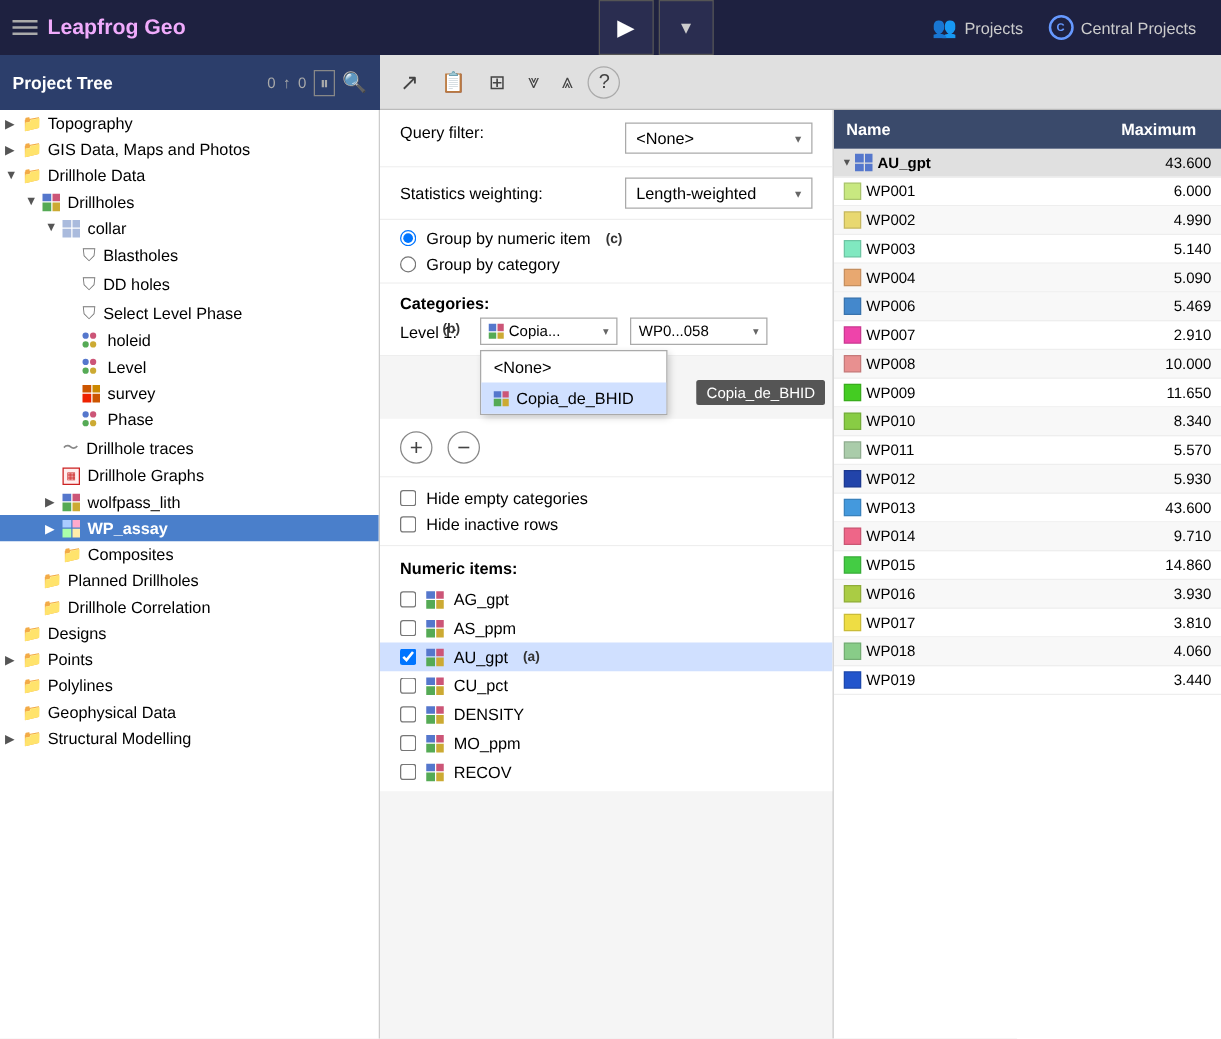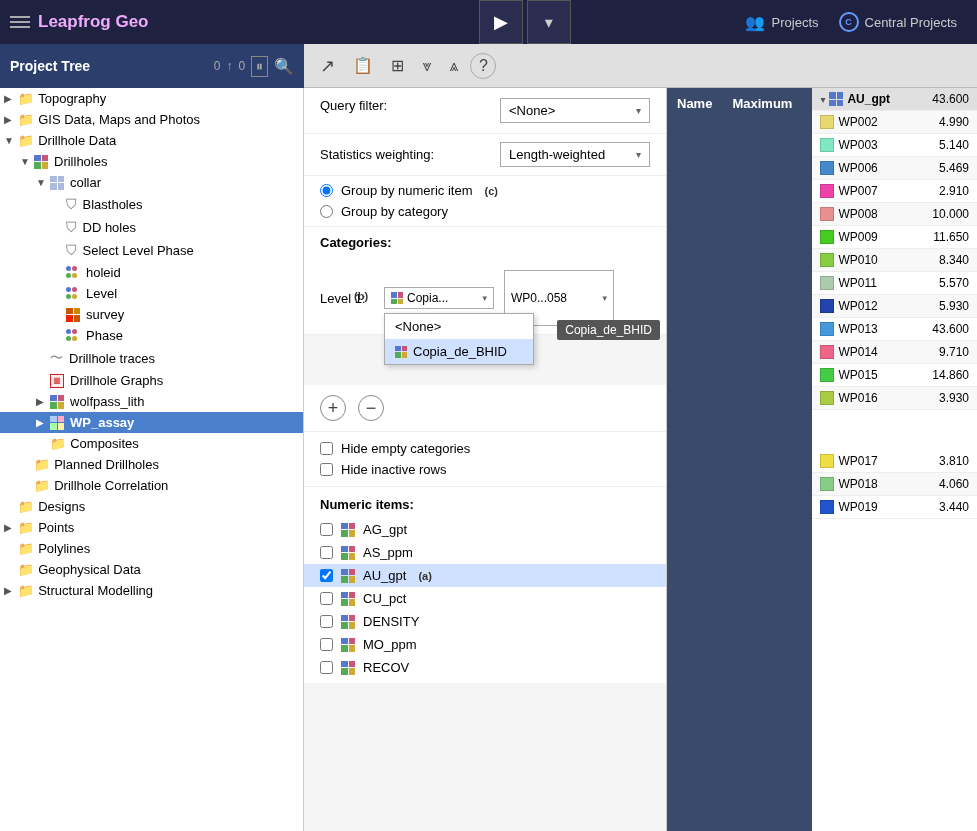--- a/index.html
+++ b/index.html
@@ -279,21 +279,21 @@
           <span style="font-size:13px;">Group by numeric item</span>
           <span style="font-size:11px; font-weight:bold; color:#333; margin-left:4px;">(c)</span>
         </div>
         <div style="display:flex; align-items:center; gap:8px; padding:3px 0;">
           <input type="radio" name="groupby" style="margin: 0px;">
           <span style="font-size:13px;">Group by category</span>
         </div>
       </div>
 
       <div style="background:#fff; padding:8px 16px; border-bottom:1px solid #eee;">
-        <div style="font-weight:bold; font-size:13px; margin-bottom:20px;">Categories:</div>
+        <div style="font-weight:bold; font-size:13px; margin-bottom:4px;">Categories:</div>
 
         <div style="display:flex; align-items:center; gap:6px; position:relative;">
           <span style="font-size:13px; width:58px;">Level 1:</span>
 
           <div style="position:relative;">
             <div style="border:1px solid #aaa; background:#fff; padding:3px 6px; display:flex; align-items:center; gap:4px; cursor:pointer; min-width:110px; font-size:12px;">
               <span style="display:inline-grid; grid-template-columns:1fr 1fr; gap:1px; width:12px; height:12px; flex-shrink:0;">
                 <span style="background:#5577cc; display:block;"></span>
                 <span style="background:#cc5577; display:block;"></span>
                 <span style="background:#55aa55; display:block;"></span>
@@ -314,21 +314,21 @@
                   <span style="background:#55aa55; display:block;"></span>
                   <span style="background:#ccaa33; display:block;"></span>
                 </span>
                 <span>Copia_de_BHID</span>
               </div>
             </div>
 
             <span style="position:absolute; left:-30px; top:3px; font-size:11px; font-weight:bold; color:#333;">(b)</span>
           </div>
 
-          <div style="border:1px solid #aaa; background:#fff; padding:20px 6px; display:flex; align-items:center; gap:4px; cursor:pointer; min-width:110px; font-size:12px; margin-left:4px;">
+          <div style="border:1px solid #aaa; background:#fff; padding:3px 6px; display:flex; align-items:center; gap:4px; cursor:pointer; min-width:110px; font-size:12px; margin-left:4px;">
             <span>WP0...058</span>
             <span style="font-size:9px; color:#666; margin-left:auto;">▾</span>
           </div>
 
           <div style="position:absolute; right:-10px; top:50px; background:#555; color:#fff; padding:3px 8px; font-size:12px; border-radius:2px; z-index:200; white-space:nowrap;">Copia_de_BHID</div>
         </div>
       </div>
 
       <div style="display:flex; align-items:center; padding:10px 16px; gap:12px; background:#fff; border-bottom:1px solid #eee; margin-top:50px;">
         <button style="width:26px; height:26px; border-radius:50%; border:1px solid #888; background:#fff; cursor:pointer; font-size:18px; display:flex; align-items:center; justify-content:center; color:#444;">+</button>
@@ -423,55 +423,69 @@
             <span style="background:#cc5577; display:block;"></span>
             <span style="background:#55aa55; display:block;"></span>
             <span style="background:#ccaa33; display:block;"></span>
           </span>
           <span style="font-size:13px;">RECOV</span>
         </div>
 
       </div>
     </div>
 
-    <div style="width:310px; background:#fff; display:flex; flex-direction:row; flex-shrink:0; overflow:hidden;">
+    <div style="width:310px; background:#fff; display:flex; flex-direction:column; flex-shrink:0; overflow:hidden;">
 
       <div style="display:flex; background:#3a4a6b; color:#fff; flex-shrink:0;">
         <div style="flex:1; padding:8px 10px; font-size:13px; font-weight:bold;">Name</div>
         <div style="width:90px; padding:8px 10px; font-size:13px; font-weight:bold;">Maximum</div>
       </div>
 
       <div style="overflow-y:auto; flex:1;" id="table-body">
       <div style="display: flex; align-items: center; border-bottom: 1px solid rgb(238, 238, 238); cursor: pointer; background: rgb(224, 224, 224);">
             <div style="flex: 1 1 0%; padding: 4px 8px; font-size: 12px; display: flex; align-items: center; gap: 4px;">
               <span style="font-size: 10px; color: rgb(85, 85, 85);">▾</span>
               <span style="display: inline-grid; grid-template-columns: 1fr 1fr; gap: 1px; width: 14px; height: 14px; flex-shrink: 0;">
                 <span style="background: rgb(85, 119, 204); display: block;"></span>
                 <span style="background: rgb(85, 119, 204); display: block;"></span>
                 <span style="background: rgb(85, 119, 204); display: block;"></span>
                 <span style="background: rgb(85, 119, 204); display: block;"></span>
               </span>
               <span style="font-weight: bold;">AU_gpt</span>
             </div>
             <div style="width: 90px; padding: 4px 8px; font-size: 12px; text-align: right;">43.600</div>
           </div>
+          <div style="display: flex; align-items: center; border-bottom: 1px solid rgb(238, 238, 238); cursor: pointer;">
+            <div style="flex: 1 1 0%; padding: 4px 8px; font-size: 12px; display: flex; align-items: center; gap: 4px;">
+              <span style="width: 14px; height: 14px; display: inline-block; flex-shrink: 0; background: rgb(200, 232, 128); border: 1px solid rgba(0, 0, 0, 0.15);"></span>
+              <span>WP001</span>
+            </div>
+            <div style="width: 90px; padding: 4px 8px; font-size: 12px; text-align: right;">6.000</div>
+          </div>
           <div style="display: flex; align-items: center; border-bottom: 1px solid rgb(238, 238, 238); cursor: pointer; background: rgb(248, 248, 248);">
             <div style="flex: 1 1 0%; padding: 4px 8px; font-size: 12px; display: flex; align-items: center; gap: 4px;">
               <span style="width: 14px; height: 14px; display: inline-block; flex-shrink: 0; background: rgb(232, 216, 112); border: 1px solid rgba(0, 0, 0, 0.15);"></span>
               <span>WP002</span>
             </div>
             <div style="width: 90px; padding: 4px 8px; font-size: 12px; text-align: right;">4.990</div>
           </div>
           <div style="display: flex; align-items: center; border-bottom: 1px solid rgb(238, 238, 238); cursor: pointer;">
             <div style="flex: 1 1 0%; padding: 4px 8px; font-size: 12px; display: flex; align-items: center; gap: 4px;">
               <span style="width: 14px; height: 14px; display: inline-block; flex-shrink: 0; background: rgb(128, 232, 192); border: 1px solid rgba(0, 0, 0, 0.15);"></span>
               <span>WP003</span>
             </div>
             <div style="width: 90px; padding: 4px 8px; font-size: 12px; text-align: right;">5.140</div>
           </div>
+          <div style="display: flex; align-items: center; border-bottom: 1px solid rgb(238, 238, 238); cursor: pointer; background: rgb(248, 248, 248);">
+            <div style="flex: 1 1 0%; padding: 4px 8px; font-size: 12px; display: flex; align-items: center; gap: 4px;">
+              <span style="width: 14px; height: 14px; display: inline-block; flex-shrink: 0; background: rgb(232, 168, 112); border: 1px solid rgba(0, 0, 0, 0.15);"></span>
+              <span>WP004</span>
+            </div>
+            <div style="width: 90px; padding: 4px 8px; font-size: 12px; text-align: right;">5.090</div>
+          </div>
           <div style="display: flex; align-items: center; border-bottom: 1px solid rgb(238, 238, 238); cursor: pointer; background: rgb(248, 248, 248); gap: 20px;">
             <div style="flex: 1 1 0%; padding: 4px 8px; font-size: 12px; display: flex; align-items: center; gap: 4px;">
               <span style="width: 14px; height: 14px; display: inline-block; flex-shrink: 0; background: rgb(68, 136, 204); border: 1px solid rgba(0, 0, 0, 0.15);"></span>
               <span>WP006</span>
             </div>
             <div style="width: 90px; padding: 4px 8px; font-size: 12px; text-align: right;">5.469</div>
           </div>
           <div style="display: flex; align-items: flex-end; border-bottom: 1px solid rgb(238, 238, 238); cursor: pointer;">
             <div style="flex: 1 1 0%; padding: 4px 8px; font-size: 12px; display: flex; align-items: center; gap: 4px;">
               <span style="width: 14px; height: 14px; display: inline-block; flex-shrink: 0; background: rgb(238, 68, 170); border: 1px solid rgba(0, 0, 0, 0.15);"></span>
@@ -535,21 +549,21 @@
             </div>
             <div style="width: 90px; padding: 4px 8px; font-size: 12px; text-align: right;">14.860</div>
           </div>
           <div style="display: flex; align-items: center; border-bottom: 1px solid rgb(238, 238, 238); cursor: pointer; background: rgb(248, 248, 248);">
             <div style="flex: 1 1 0%; padding: 4px 8px; font-size: 12px; display: flex; align-items: center; gap: 4px;">
               <span style="width: 14px; height: 14px; display: inline-block; flex-shrink: 0; background: rgb(170, 204, 68); border: 1px solid rgba(0, 0, 0, 0.15);"></span>
               <span>WP016</span>
             </div>
             <div style="width: 90px; padding: 4px 8px; font-size: 12px; text-align: right;">3.930</div>
           </div>
-          <div style="display: flex; align-items: flex-start; border-bottom: 1px solid rgb(238, 238, 238); cursor: pointer; margin-top: 40px;">
+          <div style="display: flex; align-items: flex-start; border-bottom: 1px solid rgb(238, 238, 238); cursor: pointer;">
             <div style="flex: 1 1 0%; padding: 4px 8px; font-size: 12px; display: flex; align-items: center; gap: 4px;">
               <span style="width: 14px; height: 14px; display: inline-block; flex-shrink: 0; background: rgb(238, 221, 68); border: 1px solid rgba(0, 0, 0, 0.15);"></span>
               <span>WP017</span>
             </div>
             <div style="width: 90px; padding: 4px 8px; font-size: 12px; text-align: right;">3.810</div>
           </div>
           <div style="display: flex; align-items: center; border-bottom: 1px solid rgb(238, 238, 238); cursor: pointer; background: rgb(248, 248, 248);">
             <div style="flex: 1 1 0%; padding: 4px 8px; font-size: 12px; display: flex; align-items: center; gap: 4px;">
               <span style="width: 14px; height: 14px; display: inline-block; flex-shrink: 0; background: rgb(136, 204, 136); border: 1px solid rgba(0, 0, 0, 0.15);"></span>
               <span>WP018</span>

